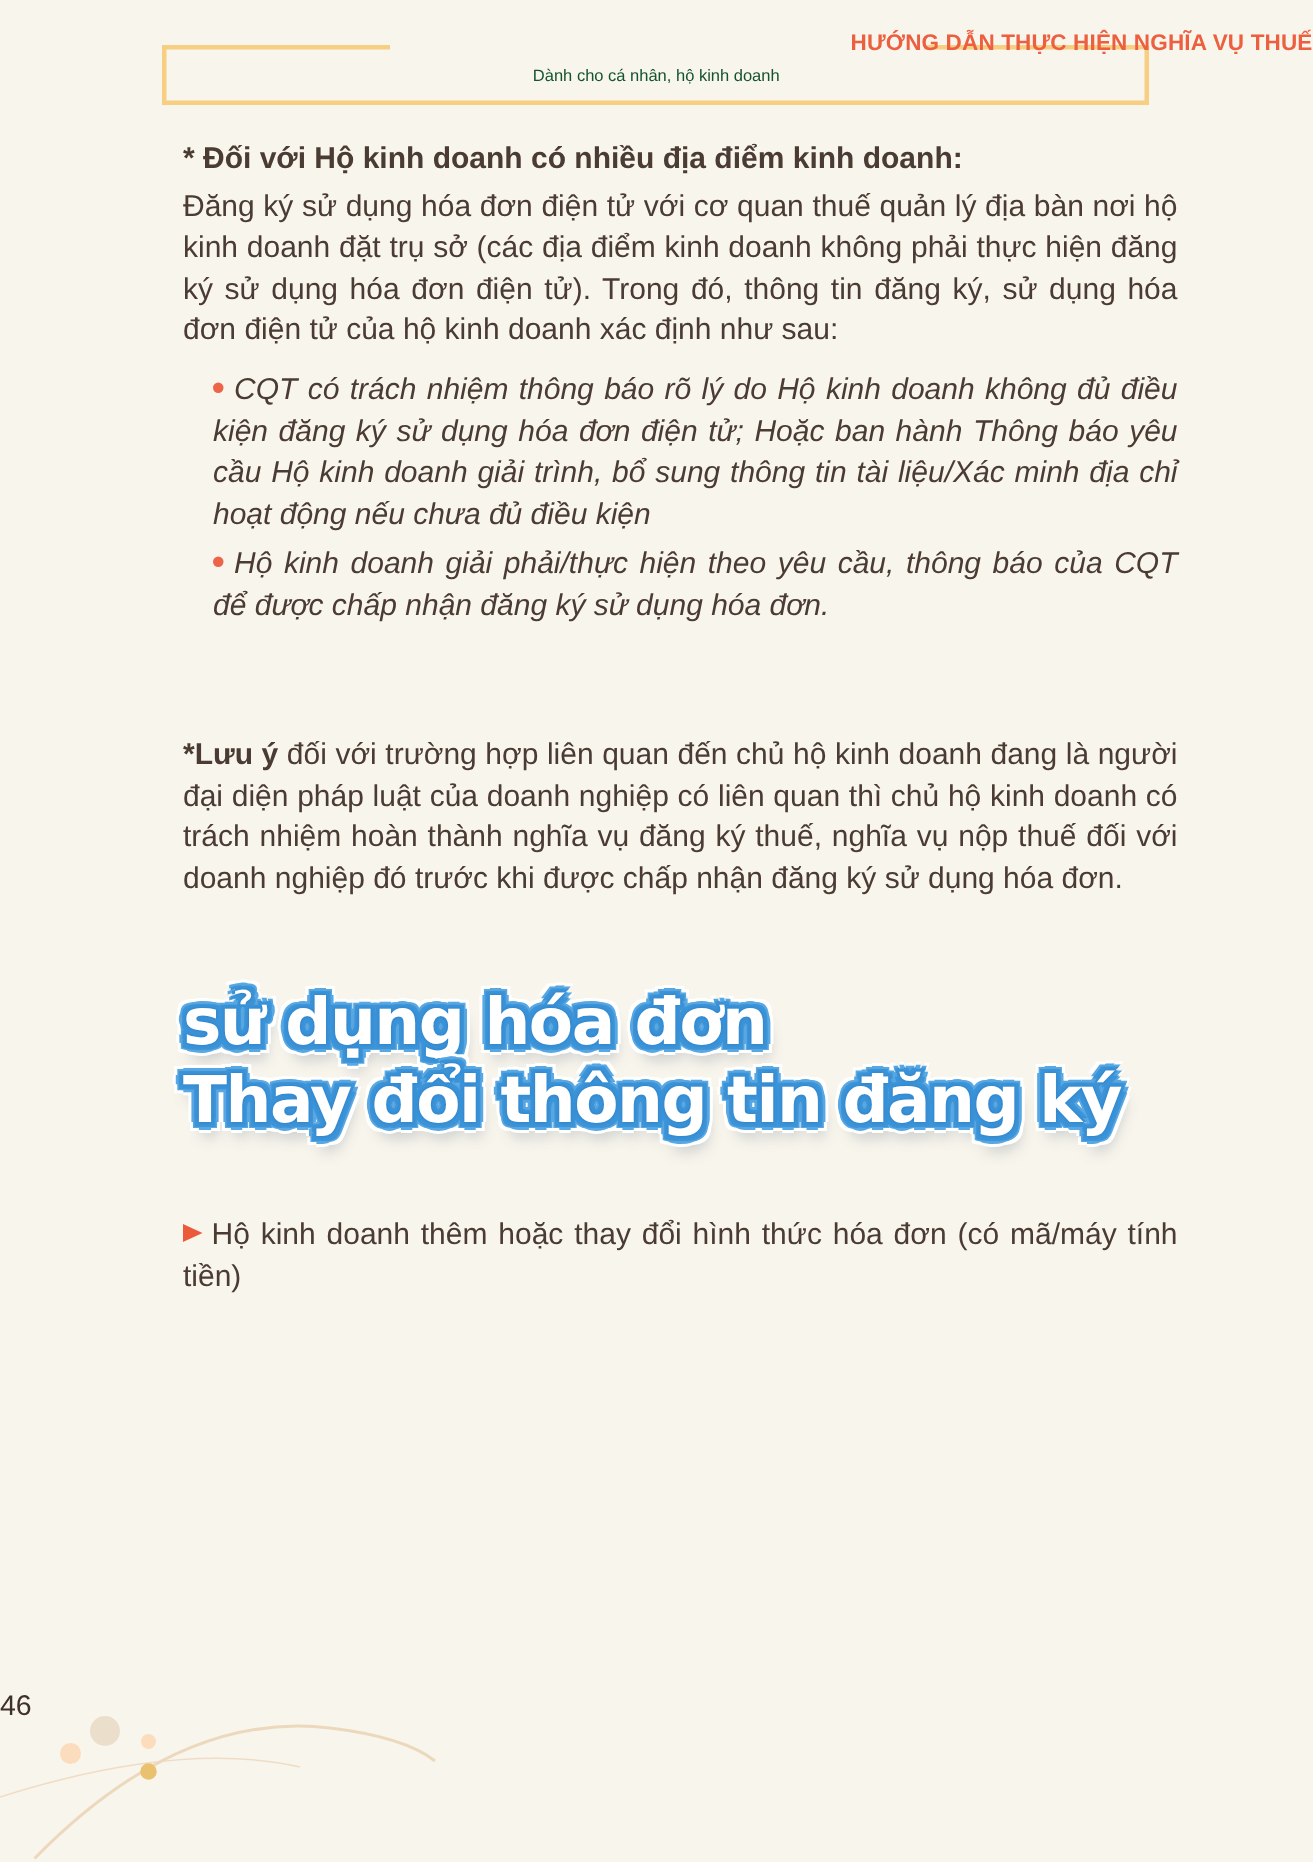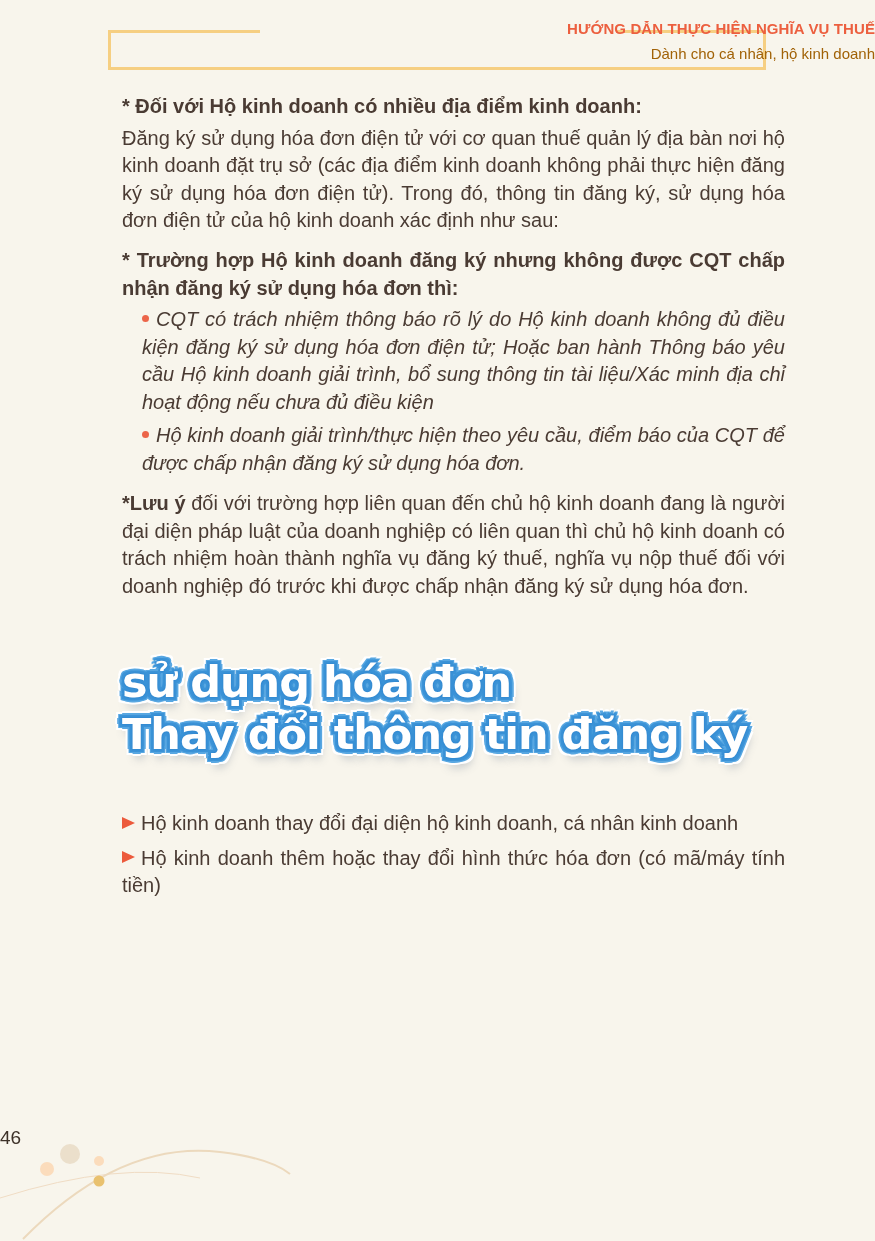--- a/index.html
+++ b/index.html
@@ -17,22 +17,22 @@
   .header-box::before, .header-box::after {
     content: ""; position: absolute; top: 0; height: 3px; background: #f6cf82;
   }
   .header-box::before { left: -3px; width: 152px; }
   .header-box::after { right: -3px; width: 150px; }
   .header-title {
     position: absolute; left: 0; right: 0; top: 20px; text-align: right;
     color: #ec5f3f; font-weight: bold; font-size: 15px; letter-spacing: 0.1px;
   }
   .header-sub {
-    position: absolute; left: 0; right: 0; top: 45px; text-align: right;
-    color: #a16207; font-size: 15px;
+    position: absolute; left: 0; right: 0; top: 45px; text-align: center;
+    color: #14532d; font-size: 11px;
   }
   .content {
     position: absolute; left: 122px; width: 663px; font-size: 20px;
     line-height: 27.5px; font-family: "Liberation Sans Narrow", "Liberation Sans", sans-serif;
   }
   .content p { margin: 0; text-align: justify; }
   .b { font-weight: bold; }
   .bul { padding-left: 20px; position: relative; font-style: italic; }
   .bul .dot {
     display: inline-block; width: 7px; height: 7px; border-radius: 50%;
@@ -70,42 +70,38 @@
 <div class="header-box"></div>
 <div class="header-title">HƯỚNG DẪN THỰC HIỆN NGHĨA VỤ THUẾ</div>
 <div class="header-sub">Dành cho cá nhân, hộ kinh doanh</div>
 
 <div class="content" style="top:93px;">
   <p class="b" style="margin-bottom:4px;">* Đối với Hộ kinh doanh có nhiều địa điểm kinh doanh:</p>
   <p>Đăng ký sử dụng hóa đơn điện tử với cơ quan thuế quản lý địa bàn nơi hộ kinh doanh đặt trụ sở (các địa điểm kinh doanh không phải thực hiện đăng ký sử dụng hóa đơn điện tử). Trong đó, thông tin đăng ký, sử dụng hóa đơn điện tử của hộ kinh doanh xác định như sau:</p>
 </div>
 
 <div class="content" style="top:247px;">
-  <p class="b" style="margin-bottom:4px;">* Trường hợp Hộ kinh doanh đăng ký nhưng không được CQT chấp nhận đăng ký sử dụng hóa đơn thì:</p>
   <p class="bul" style="margin-bottom:6px;">
     <span class="dot"></span><span>CQT có trách nhiệm thông báo rõ lý do Hộ kinh doanh không đủ điều kiện đăng ký sử dụng hóa đơn điện tử; Hoặc ban hành Thông báo yêu cầu Hộ kinh doanh giải trình, bổ sung thông tin tài liệu/Xác minh địa chỉ hoạt động nếu chưa đủ điều kiện</span>
   </p>
   <p class="bul">
-    <span class="dot"></span><span>Hộ kinh doanh giải trình/thực hiện theo yêu cầu, điểm báo của CQT để được chấp nhận đăng ký sử dụng hóa đơn.</span>
+    <span class="dot"></span><span>Hộ kinh doanh giải phải/thực hiện theo yêu cầu, thông báo của CQT để được chấp nhận đăng ký sử dụng hóa đơn.</span>
   </p>
 </div>
 
 <div class="content" style="top:490px;">
   <p><span class="b">*Lưu ý</span><span> đối với trường hợp liên quan đến chủ hộ kinh doanh đang là người đại diện pháp luật của doanh nghiệp có liên quan thì chủ hộ kinh doanh có trách nhiệm hoàn thành nghĩa vụ đăng ký thuế, nghĩa vụ nộp thuế đối với doanh nghiệp đó trước khi được chấp nhận đăng ký sử dụng hóa đơn.</span></p>
 </div>
 
 <div class="title">
   <div>sử dụng hóa đơn</div>
   <div>Thay đổi thông tin đăng ký</div>
 </div>
 
 <div class="content" style="top:810px;">
-  <p style="margin-bottom:7px;">
-    <span class="tri"></span><span>Hộ kinh doanh thay đổi đại diện hộ kinh doanh, cá nhân kinh doanh</span>
-  </p>
   <p style="margin-bottom:7px;">
     <span class="tri"></span><span>Hộ kinh doanh thêm hoặc thay đổi hình thức hóa đơn (có mã/máy tính tiền)</span>
   </p>
 </div>
 
 <svg class="deco" width="320" height="131" viewBox="0 0 320 131">
   <path d="M0,88 Q120,50 200,68" stroke="#f0dcc4" stroke-width="1" fill="none"></path>
   <path d="M23,129 Q120,30 220,42 Q270,48 290,64" stroke="#ecd9bd" stroke-width="2" fill="none"></path>
   <circle cx="70" cy="44" r="10" fill="#ebdfcb"></circle>
   <circle cx="47" cy="59" r="7" fill="#fbdcbc"></circle>

